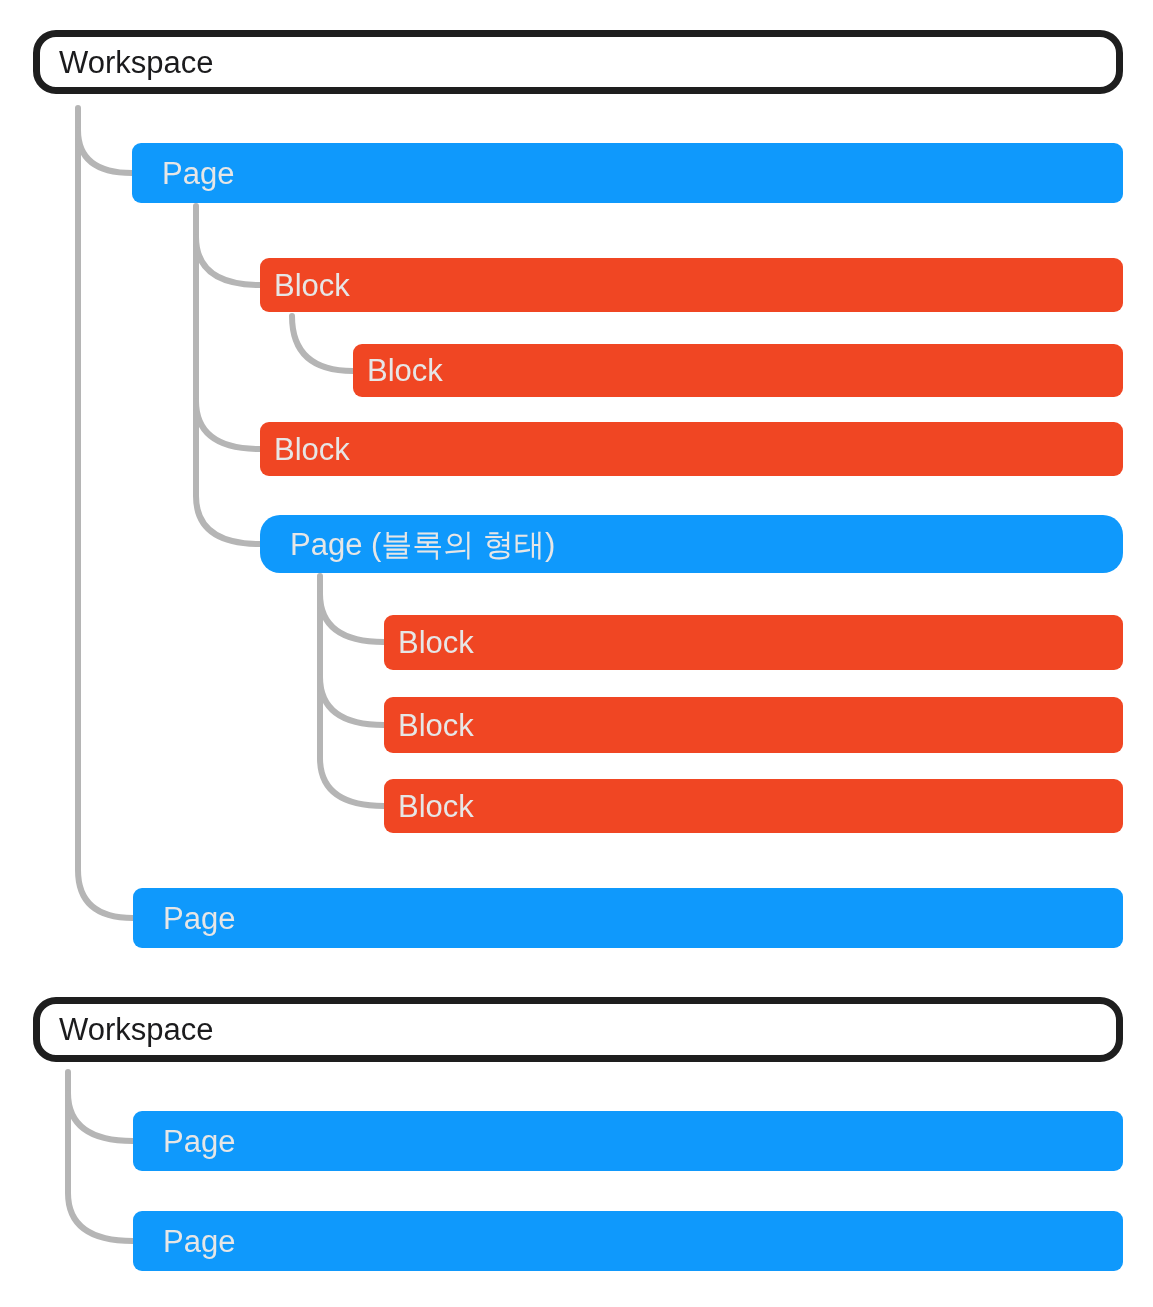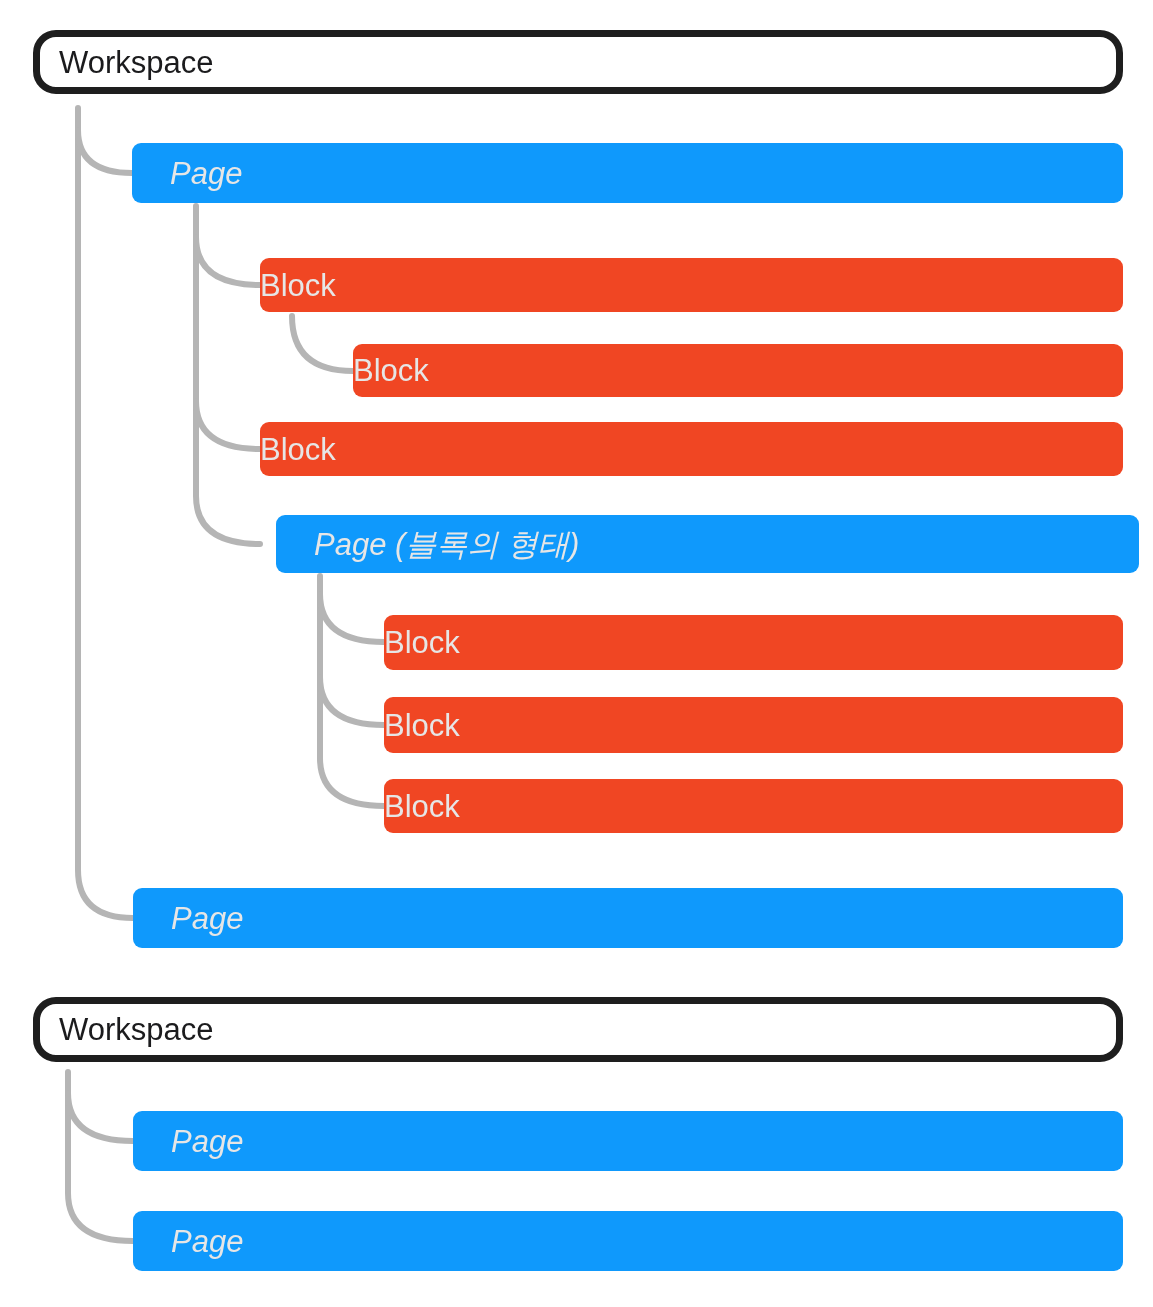--- a/index.html
+++ b/index.html
@@ -41,33 +41,33 @@
   .node.workspace{
     background:var(--background);
     border:7px solid var(--workspace-border);
     border-radius:23px;
     color:var(--workspace-label);
     padding-left:19px;
   }
   .node.page{
     background:var(--page-blue);
     color:var(--label-on-color);
-    padding-left:38px;
-    font-style:italic;
+    padding-left:30px;
   }
   .node.block{
     background:var(--block-red);
     color:var(--label-on-color);
+    padding-left:14px;
   }
   #workspace1{left:33px;  top:30px;   width:1090px; height:64px;}
   #page1     {left:132px; top:143px;  width:991px;  height:60px;}
   #block1    {left:260px; top:258px;  width:863px;  height:54px;}
   #block1a   {left:353px; top:344px;  width:770px;  height:53px;}
   #block2    {left:260px; top:422px;  width:863px;  height:54px;}
-  #pageBF    {left:276px; top:515px;  width:863px;  height:58px;}
+  #pageBF    {left:260px; top:515px;  width:863px;  height:58px;border-radius:20px;}
   #block3    {left:384px; top:615px;  width:739px;  height:55px;}
   #block4    {left:384px; top:697px;  width:739px;  height:56px;}
   #block5    {left:384px; top:779px;  width:739px;  height:54px;}
   #page2     {left:133px; top:888px;  width:990px;  height:60px;}
   #workspace2{left:33px;  top:997px;  width:1090px; height:65px;}
   #page3     {left:133px; top:1111px; width:990px;  height:60px;}
   #page4     {left:133px; top:1211px; width:990px;  height:60px;}
 </style>
 </head>
 <body>

